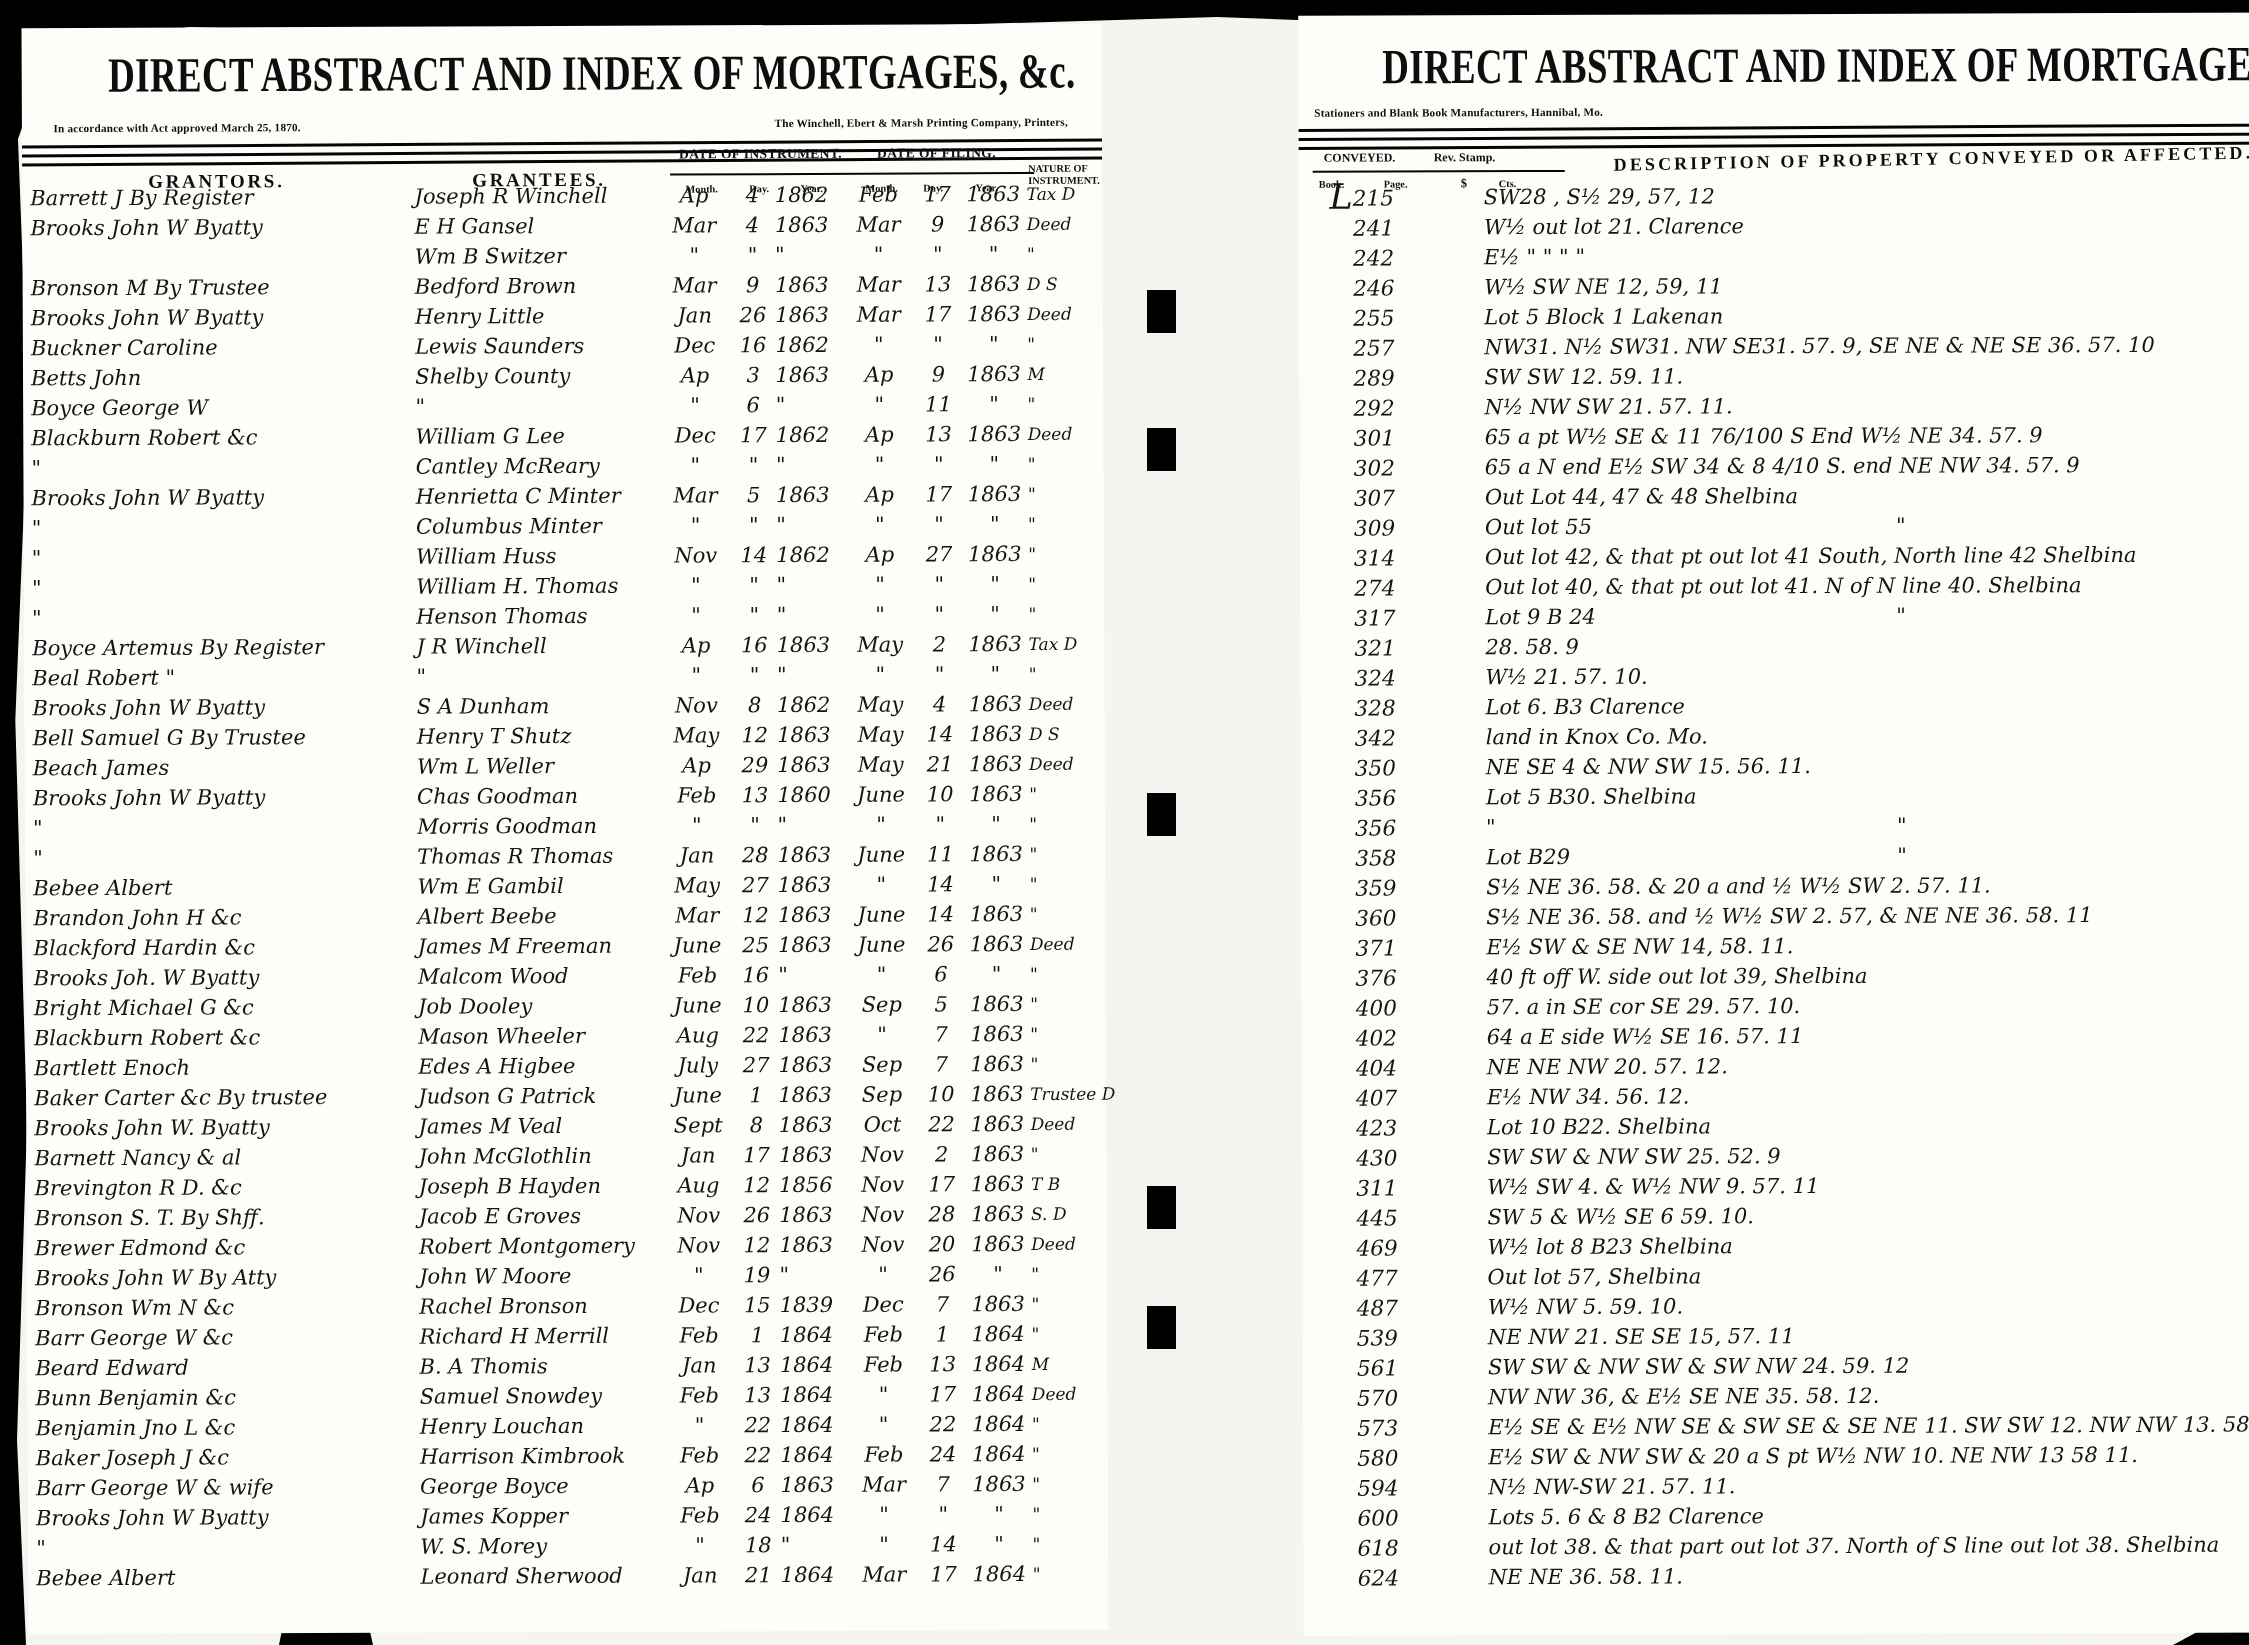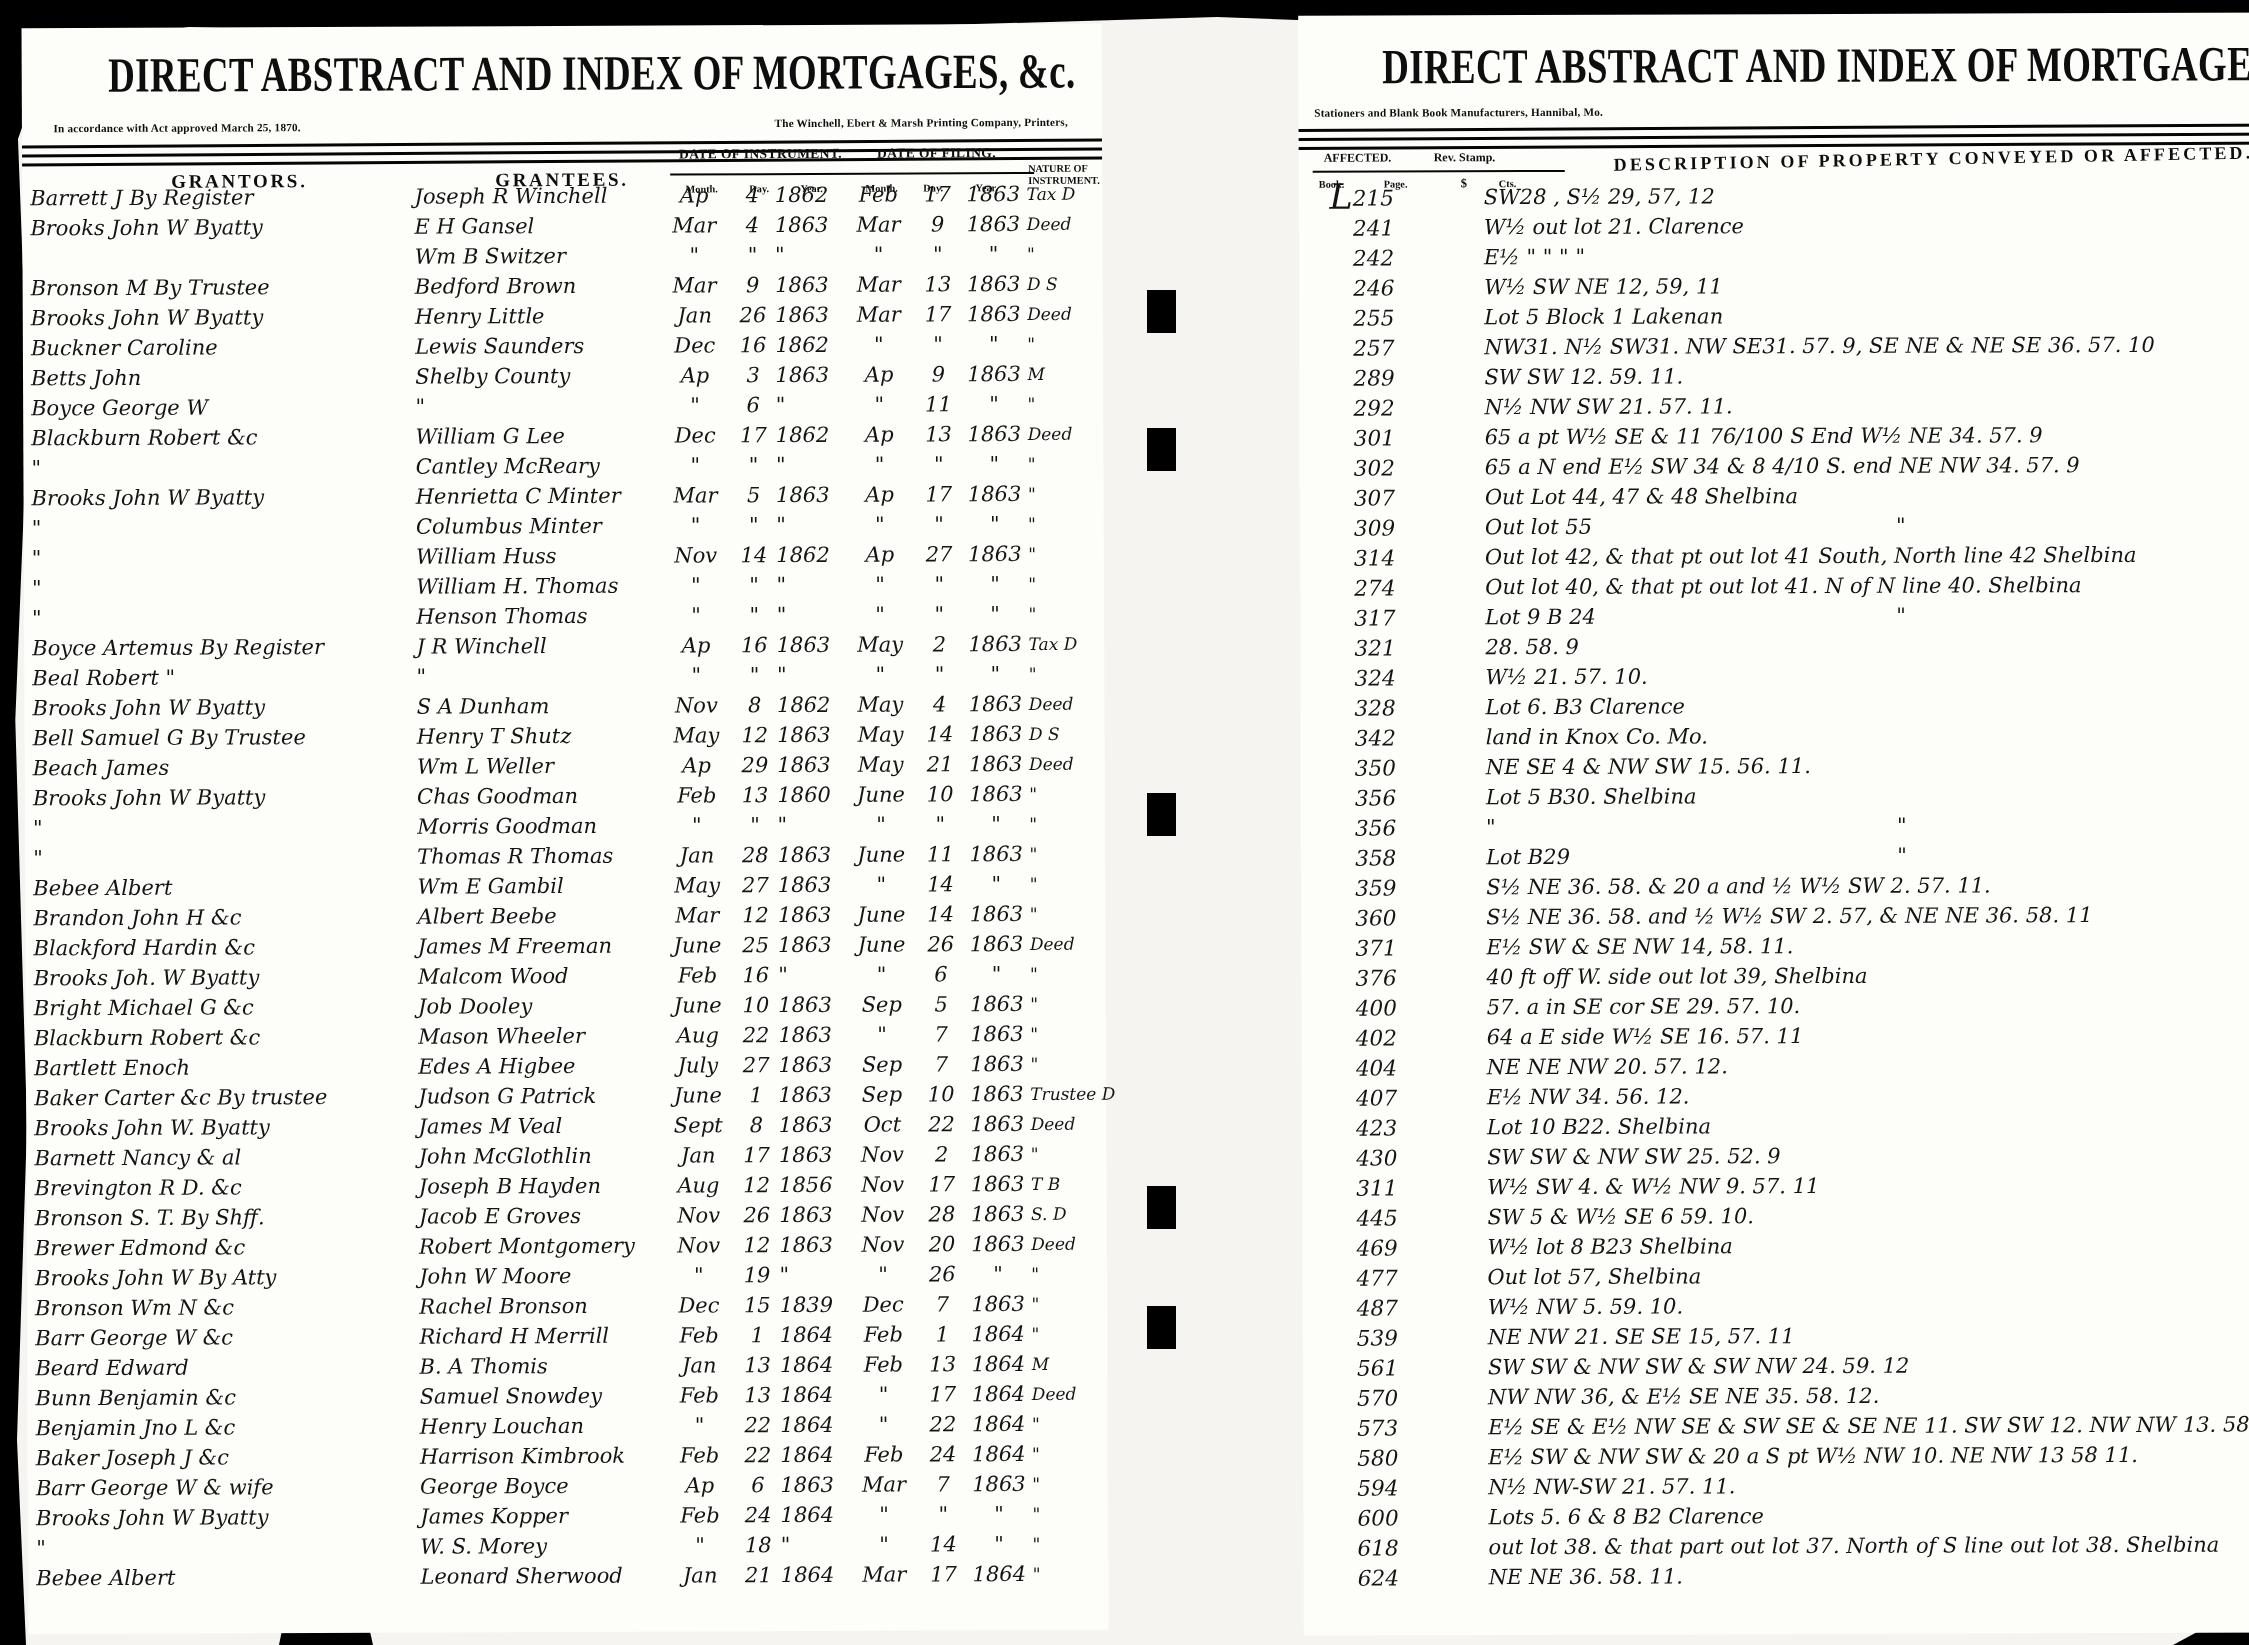--- a/index.html
+++ b/index.html
@@ -34,21 +34,21 @@
     transform:scaleX(.84) scaleY(1.12);
   }
   #page-left .title{top:21.6px;}
   #page-right .title{top:26px;}
   .fineprint{position:absolute;font-size:11.2px;font-weight:bold;letter-spacing:0.2px;}
   .rules{position:absolute;left:0;right:0;}
   .rules div{height:3.1px;background:#050505;margin-bottom:5.8px;transform:rotate(-0.12deg);}
 
   
   .lp-hdr{position:absolute;font-weight:bold;letter-spacing:1.3px;}
-  .hdr-big{font-size:19px;margin-left:23px;}
+  .hdr-big{font-size:19px;}
   .hdr-mid{font-size:13.5px;letter-spacing:0.4px;}
   .hdr-sm{font-size:10.3px;letter-spacing:0;}
   .subline{position:absolute;height:1.8px;background:#050505;}
 
   
   .rows{position:absolute;}
   .row{display:flex;height:30px;align-items:flex-end;}
   .hw{font-style:italic;font-family:"DejaVu Serif","Liberation Serif",serif;
       font-size:21px;color:#141414;white-space:nowrap;line-height:27px;}
   .c-grantor{width:386px;padding-left:8px;overflow:visible;}
@@ -633,21 +633,21 @@
 
 <div class="page" id="page-right" data-name="ledger-right-page">
   <div class="title" data-name="page-title">DIRECT ABSTRACT AND INDEX OF MORTGAGES, &amp;c.</div>
   <div class="fineprint" style="left:15.7px;top:91px;" data-name="stationers-note">Stationers and Blank Book Manufacturers, Hannibal, Mo.</div>
   <div class="rules" style="top:112px;" data-name="header-rules">
       <div></div>
       <div></div>
       <div></div>
     </div>
 
-  <div class="lp-hdr hdr-sm" style="left:25px;top:135px;font-size:12px;" data-name="recorded-header">AFFECTED.</div>
+  <div class="lp-hdr hdr-sm" style="left:25px;top:135px;font-size:12px;" data-name="recorded-header">CONVEYED.</div>
   <div class="lp-hdr hdr-sm" style="left:135px;top:135px;font-size:12px;" data-name="rev-stamp-header">Rev. Stamp.</div>
   <div class="subline" style="left:13.5px;top:155px;width:252px;" data-name="recorded-rule"></div>
   <div class="lp-hdr hdr-sm" style="left:20px;top:163px;" data-name="book-subheader">Book.</div>
   <div class="lp-hdr hdr-sm" style="left:85px;top:163px;" data-name="page-subheader">Page.</div>
   <div class="lp-hdr hdr-sm" style="left:162px;top:161px;font-size:12.6px;" data-name="dollars-subheader">$</div>
   <div class="lp-hdr hdr-sm" style="left:200px;top:163px;" data-name="cts-subheader">Cts.</div>
   <div class="lp-hdr" style="left:315px;top:135px;font-size:18px;letter-spacing:3.1px;transform:rotate(-0.9deg);" data-name="description-header">DESCRIPTION OF PROPERTY CONVEYED OR AFFECTED.</div>
 
   <div class="rows" id="right-rows" style="left:0;top:166px;right:0;" data-name="right-entries">
       <div class="row" data-name="ledger-row">

